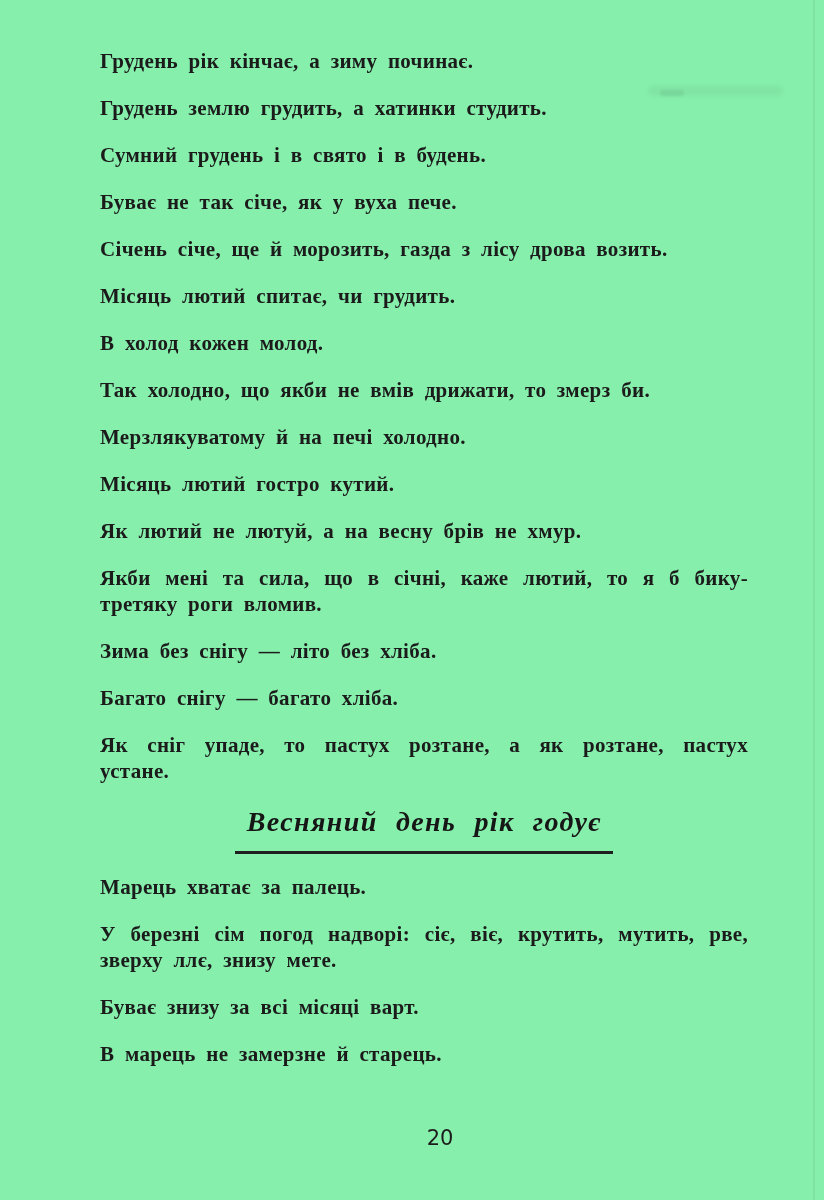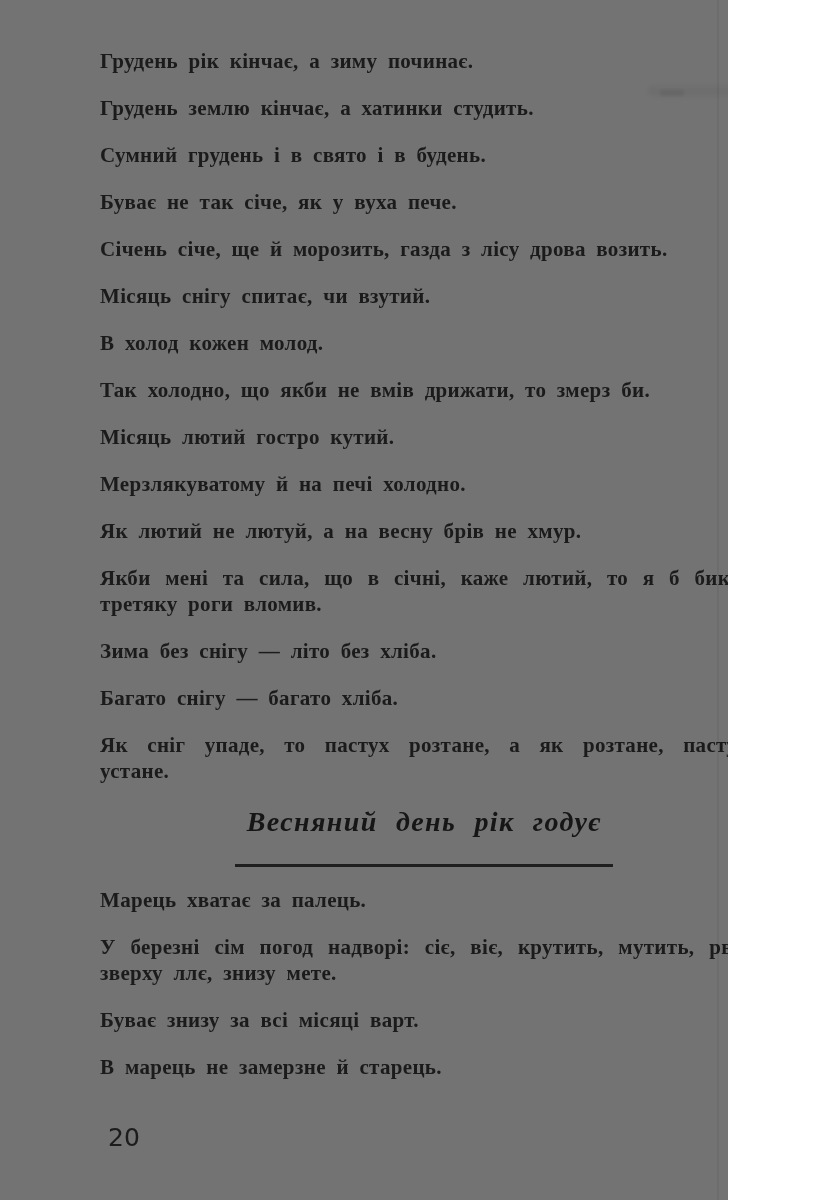--- a/index.html
+++ b/index.html
@@ -2,23 +2,23 @@
 <html><head>
 <meta charset="utf-8">
 <style>
   html, body {
     margin: 0;
     padding: 0;
     background: #ffffff;
   }
   .page {
     position: relative;
-    width: 728px;
+    width: 824px;
     height: 1200px;
-    background: #737373;
+    background: #86efac;
     overflow: hidden;
     font-family: "Liberation Serif", "DejaVu Serif", serif;
     color: #1b1b1b;
   }
   .content {
     position: absolute;
     left: 100px;
     top: 48px;
     width: 648px;
   }
@@ -36,32 +36,32 @@
     text-align: center;
     font-size: 28px;
     line-height: 34px;
     font-style: italic;
     font-weight: 700;
     color: #161616;
   }
   h2.section-heading .underlined {
     display: inline-block;
     border-bottom: 3px solid #1f1f1f;
-    padding: 0 12px 25px 12px;
+    padding: 0 12px 12px 12px;
     letter-spacing: 0.05em;
     word-spacing: 0.35em;
   }
   .page-number {
     position: absolute;
     top: 1124px;
-    left: 108px;
+    left: 116px;
     width: 648px;
-    text-align: left;
+    text-align: center;
     font-family: "DejaVu Sans", "Liberation Sans", sans-serif;
-    font-size: 25px;
+    font-size: 21px;
     line-height: 28px;
     color: #1c1c1c;
   }
   
   .artifact {
     position: absolute;
     pointer-events: none;
   }
   .edge-line-right {
     right: 9px;
@@ -89,29 +89,29 @@
     filter: blur(1px);
   }
 </style>
 </head>
 <body>
 
 <div class="page">
   <div class="content">
     <section>
         <p class="proverb">Грудень рік кінчає, а зиму починає.</p>
-        <p class="proverb">Грудень землю кінчає, а хатинки студить.</p>
+        <p class="proverb">Грудень землю грудить, а хатинки студить.</p>
         <p class="proverb">Сумний грудень і в свято і в будень.</p>
         <p class="proverb">Буває не так січе, як у вуха пече.</p>
         <p class="proverb">Січень січе, ще й морозить, газда з лісу дрова возить.</p>
-        <p class="proverb">Місяць снігу спитає, чи взутий.</p>
+        <p class="proverb">Місяць лютий спитає, чи грудить.</p>
         <p class="proverb">В холод кожен молод.</p>
         <p class="proverb">Так холодно, що якби не вмів дрижати, то змерз би.</p>
+        <p class="proverb">Мерзлякуватому й на печі холодно.</p>
         <p class="proverb">Місяць лютий гостро кутий.</p>
-        <p class="proverb">Мерзлякуватому й на печі холодно.</p>
         <p class="proverb">Як лютий не лютуй, а на весну брів не хмур.</p>
         <p class="proverb">Якби мені та сила, що в січні, каже лютий, то я б бику-третяку роги вломив.</p>
         <p class="proverb">Зима без снігу — літо без хліба.</p>
         <p class="proverb">Багато снігу — багато хліба.</p>
         <p class="proverb">Як сніг упаде, то пастух розтане, а як розтане, пастух устане.</p>
       </section>
 
     <h2 class="section-heading">
       <span class="underlined">Весняний день рік годує</span>
     </h2>

